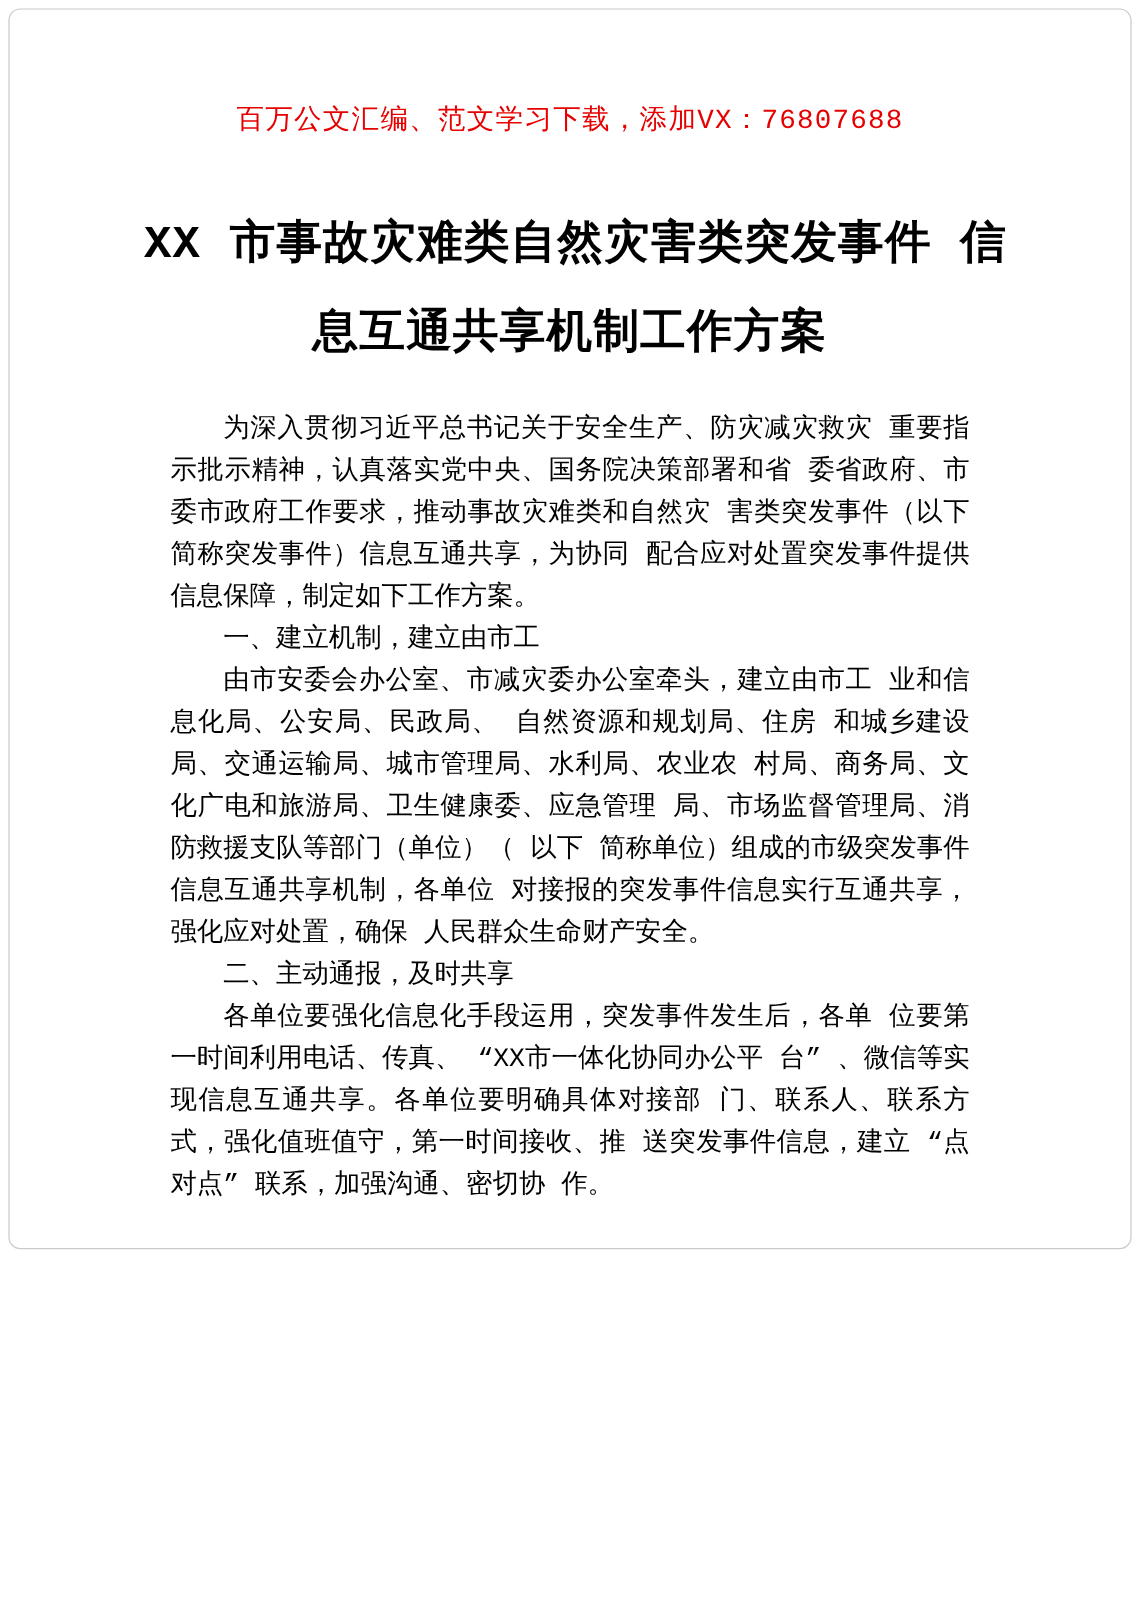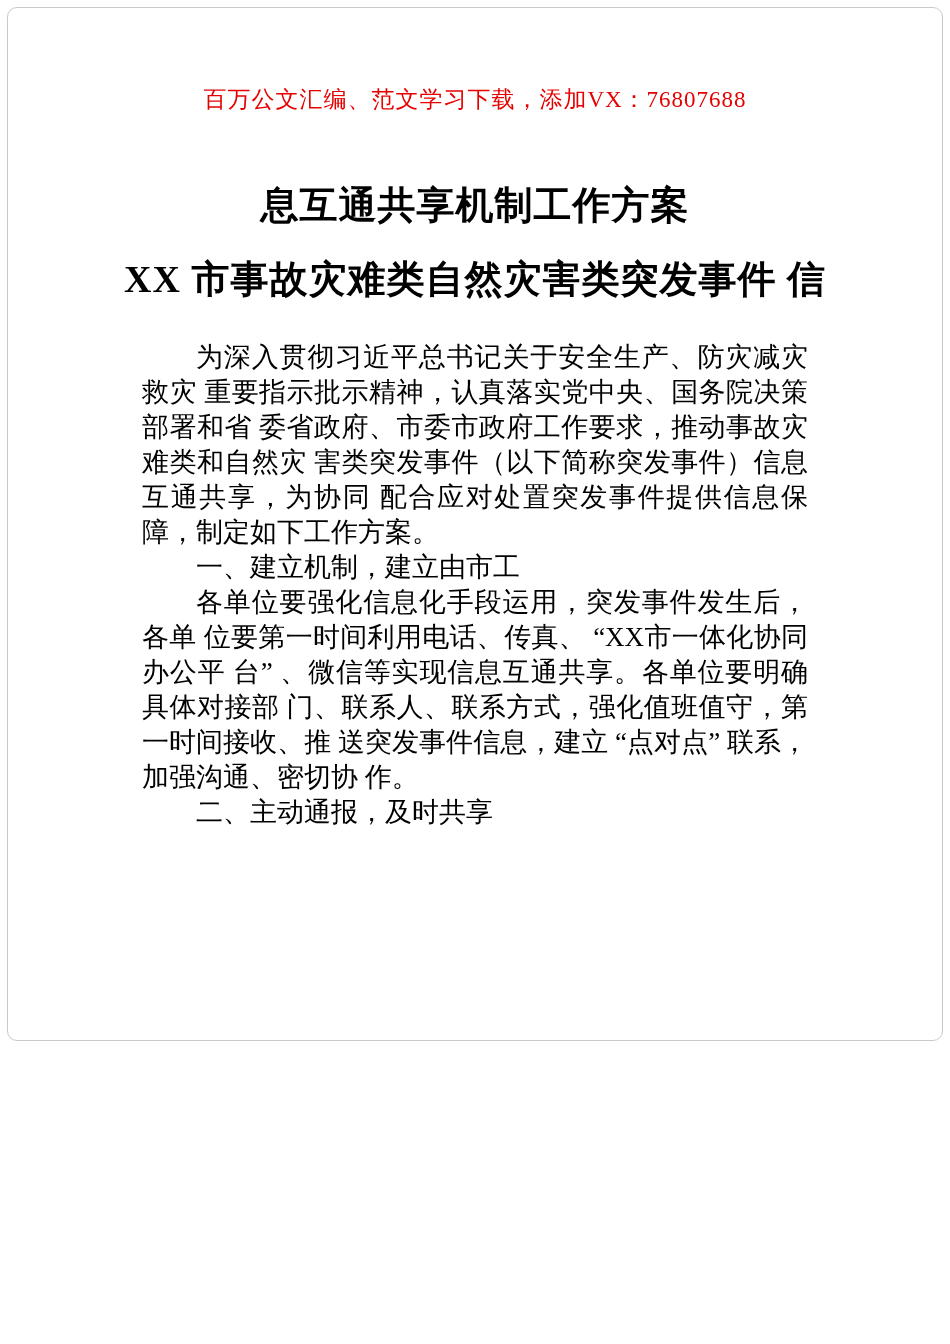--- a/index.html
+++ b/index.html
@@ -7,21 +7,21 @@
     padding: 0;
     background: #ffffff;
   }
   .doc-page {
     position: relative;
     width: 950px;
     height: 1048px;
     background: #ffffff;
     overflow: hidden;
     color: #000000;
-    font-family: Liberation Serif, serif;
+    font-family: Liberation Mono, monospace;
   }
   .page-frame {
     position: absolute;
     inset: 7px;
     border: 1px solid #c9c9c9;
     border-radius: 10px;
     pointer-events: none;
   }
   .notice {
     position: absolute;
@@ -47,21 +47,21 @@
   }
   .title-line {
     display: block;
     white-space: nowrap;
   }
   .doc-body {
     position: absolute;
     top: 340px;
     left: 142px;
     right: 142px;
-    font-size: 27px;
+    font-size: 22px;
     line-height: 35px;
     text-align: justify;
   }
   .para {
     margin: 0;
     text-indent: 2em;
     word-break: break-all;
   }
   .para.heading {
     font-weight: 400;
@@ -70,24 +70,25 @@
 </head>
 <body>
 
 <div class="doc-page">
 
   <div class="page-frame"></div>
 
   <div class="notice">百万公文汇编、范文学习下载，添加VX：76807688</div>
 
   <h1 class="title">
+    <span class="title-line">XX 市事故灾难类自然灾害类突发事件 信</span>
     <span class="title-line">息互通共享机制工作方案</span>
-    <span class="title-line">XX 市事故灾难类自然灾害类突发事件 信</span>
   </h1>
 
   <div class="doc-body">
     <p class="para">为深入贯彻习近平总书记关于安全生产、防灾减灾救灾 重要指示批示精神，认真落实党中央、国务院决策部署和省 委省政府、市委市政府工作要求，推动事故灾难类和自然灾 害类突发事件（以下简称突发事件）信息互通共享，为协同 配合应对处置突发事件提供信息保障，制定如下工作方案。</p>
     <p class="para heading">一、建立机制，建立由市工</p>
+    <p class="para">由市安委会办公室、市减灾委办公室牵头，建立由市工 业和信息化局、公安局、民政局、 自然资源和规划局、住房 和城乡建设局、交通运输局、城市管理局、水利局、农业农 村局、商务局、文化广电和旅游局、卫生健康委、应急管理 局、市场监督管理局、消防救援支队等部门（单位）（ 以下 简称单位）组成的市级突发事件信息互通共享机制，各单位 对接报的突发事件信息实行互通共享，强化应对处置，确保 人民群众生命财产安全。</p>
+    <p class="para heading">二、主动通报，及时共享</p>
     <p class="para">各单位要强化信息化手段运用，突发事件发生后，各单 位要第一时间利用电话、传真、 “XX市一体化协同办公平 台” 、微信等实现信息互通共享。各单位要明确具体对接部 门、联系人、联系方式，强化值班值守，第一时间接收、推 送突发事件信息，建立 “点对点” 联系，加强沟通、密切协 作。</p>
-    <p class="para heading">二、主动通报，及时共享</p>
   </div>
 
 </div>
 
 </body></html>

